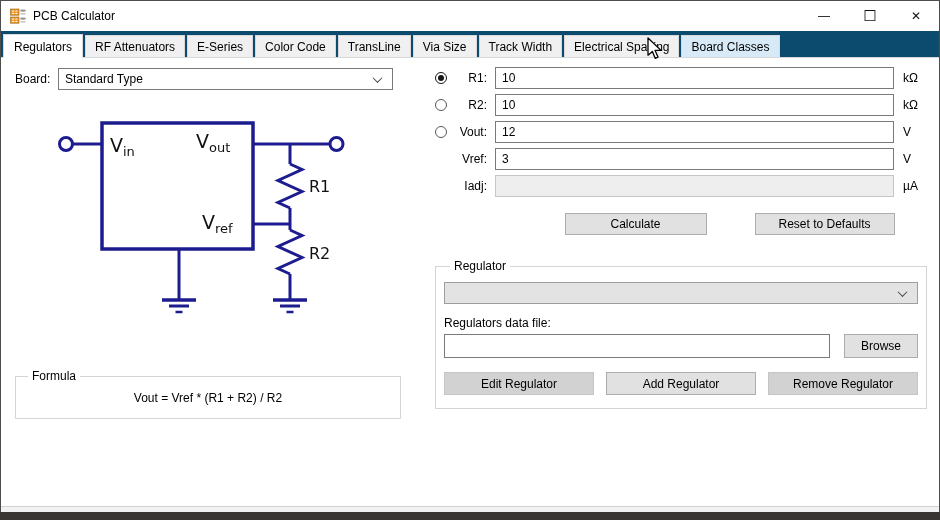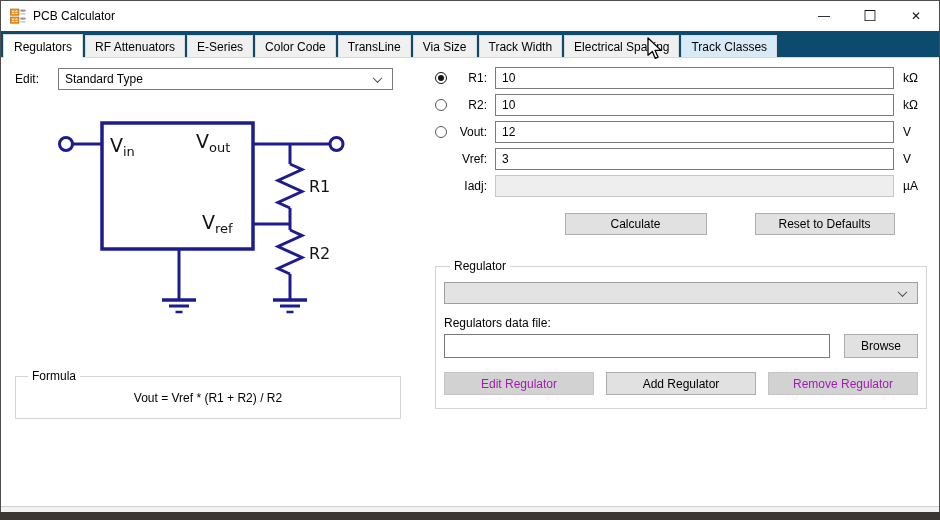--- a/index.html
+++ b/index.html
@@ -47,21 +47,21 @@
   .radio{width:12px;height:12px;border:1px solid #595959;border-radius:50%;background:#fff;position:relative;display:inline-block;}
   .radio.checked{border-color:#161616;}
   .radio.checked::after{content:'';position:absolute;inset:2px;border-radius:50%;background:#161616;}
   .radio.hidden{visibility:hidden;}
   .label-cell{width:34px;text-align:right;margin-right:8px;flex:0 0 auto;}
   .field-input{flex:1;height:22px;border:1px solid var(--input-border);padding:0 6px;font:inherit;background:#fff;outline:none;}
   .field-input:disabled{background:#eeeeee;border-color:#c6c6c6;}
   .unit-cell{width:24px;margin-left:9px;flex:0 0 auto;}
   
   .btn{height:22px;background:var(--btn-bg);border:1px solid var(--btn-border);font:inherit;font-size:12px;color:#000;padding:0 8px;}
-  .btn:disabled{background:#d2d2d2;border-color:#c5c5c5;color:#a21caf;}
+  .btn:disabled{background:#d2d2d2;border-color:#c5c5c5;color:#000000;}
   .calc-row{display:flex;margin-top:16px;justify-content:center;}
   .btn-calc{width:142px;margin-left:97px;}
   .btn-reset{width:140px;margin-left:48px;}
   
   .regulator-box{margin-top:24px;padding:9px 8px 13px;}
   .reg-combo{height:22px;border:1px solid #9e9e9e;background:#e3e3e3;display:flex;align-items:center;padding-left:6px;}
   .reg-file-label{margin:12px 0 4px;}
   .file-row{display:flex;align-items:center;}
   .file-input{flex:1;height:24px;border:1px solid var(--input-border);padding:0 6px;font:inherit;outline:none;background:#fff;}
   .btn-browse{width:74px;height:24px;margin-left:14px;}
@@ -106,28 +106,28 @@
 
     <div class="tabbar">
         <div class="tab active"><span>Regulators</span></div>
         <div class="tab"><span>RF Attenuators</span></div>
         <div class="tab"><span>E-Series</span></div>
         <div class="tab"><span>Color Code</span></div>
         <div class="tab"><span>TransLine</span></div>
         <div class="tab"><span>Via Size</span></div>
         <div class="tab"><span>Track Width</span></div>
         <div class="tab"><span>Electrical Spacing</span></div>
-        <div class="tab hover"><span>Track Classes</span></div>
+        <div class="tab hover"><span>Board Classes</span></div>
       </div>
 
     <div class="content">
 
       <div class="left-col">
         <div class="type-row">
-          <span class="lbl">Edit:</span>
+          <span class="lbl">Board:</span>
           <div class="combo">
             <span class="combo-text">Standard Type</span>
             <span class="chev"></span>
           </div>
         </div>
 
         <svg class="schematic" width="320" height="225" viewBox="0 0 320 225">
           <g stroke="#1c1c8f" stroke-width="3" fill="none">
             <circle cx="22" cy="40" r="6.5" fill="#fff"></circle>
             <line x1="28.5" y1="40" x2="58" y2="40"></line>

